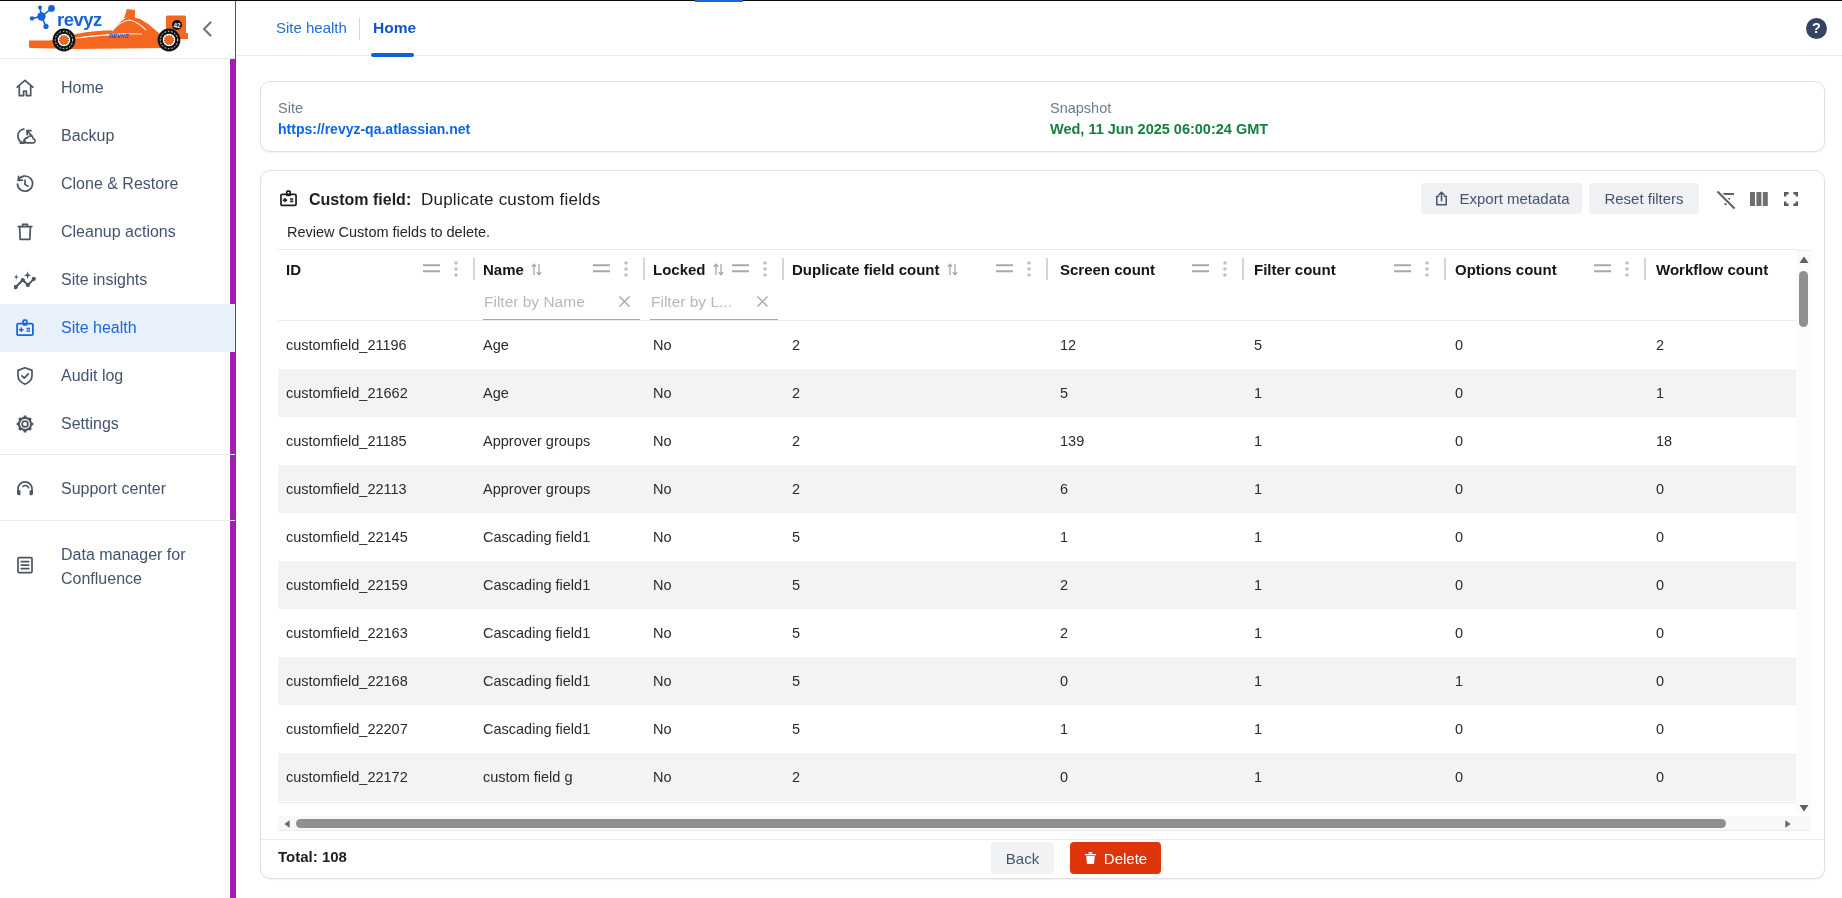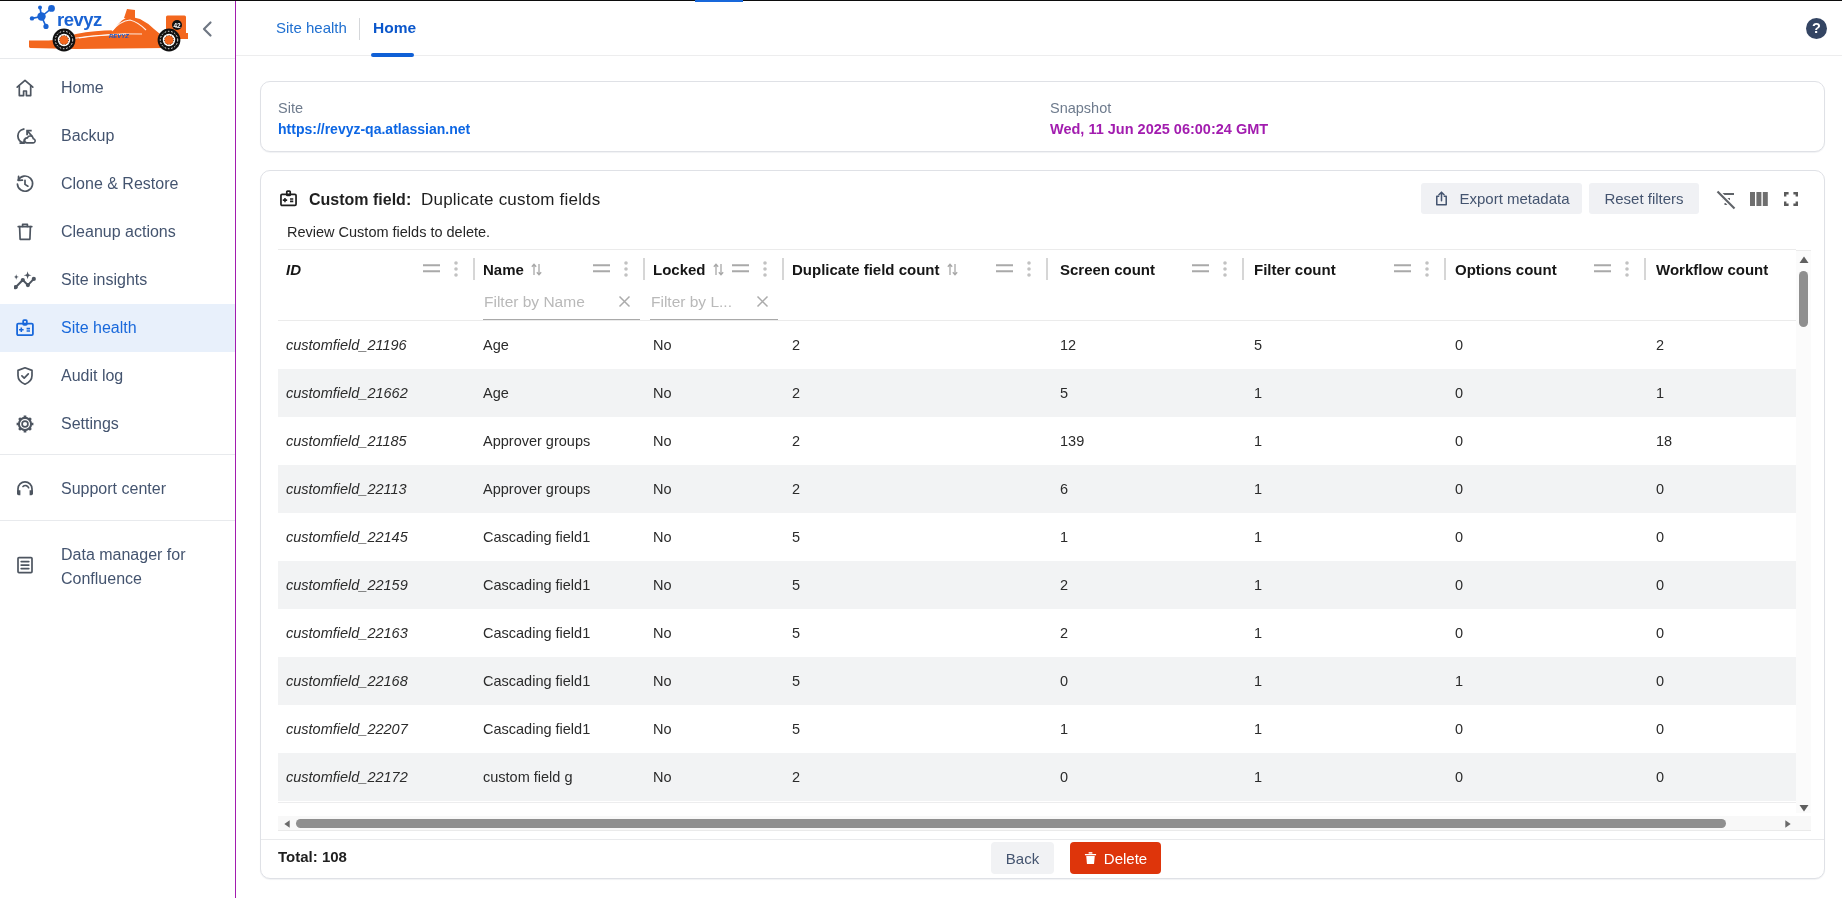--- a/index.html
+++ b/index.html
@@ -5,21 +5,21 @@
 * { margin:0; padding:0; box-sizing:border-box; }
 html,body { width:1842px; height:898px; overflow:hidden; background:#fff;
   font-family:"Liberation Sans", sans-serif; position:relative; }
 .abs { position:absolute; }
 
 
 .topline { position:absolute; left:0; top:0; width:1842px; height:1px; background:#0c0c0c; z-index:50; }
 .topblue { position:absolute; left:695px; top:0; width:48px; height:2px; background:#1868db; z-index:51; }
 
 
-.sidebar { position:absolute; left:0; top:0; width:236px; height:898px; background:#fff; border-right:1px solid #a21caf; }
+.sidebar { position:absolute; left:0; top:0; width:236px; height:898px; background:#fff; border-right:6px solid #a21caf; }
 .logoarea { position:absolute; left:0; top:0; width:235px; height:59px; border-bottom:1px solid #e7e9ec; background:#fff; }
 .collapse { position:absolute; left:200px; top:20px; }
 .menu-item { position:absolute; left:0; width:235px; height:48px; display:flex; align-items:center; color:#44546f; font-size:16px; }
 .menu-item .mi { position:absolute; left:14px; width:22px; height:22px; top:13px; }
 .menu-item .ml { position:absolute; left:61px; }
 .menu-item.active { background:#e8f0fb; color:#1868db; }
 .sdiv { position:absolute; left:0; width:235px; height:1px; background:#e8eaed; }
 
 
 .topbar { position:absolute; left:236px; top:0; width:1606px; height:56px; background:#fff; border-bottom:1px solid #ededee; }
@@ -28,34 +28,34 @@
 .tab2 { position:absolute; left:373px; top:19px; font-size:15.5px; color:#0b57cb; font-weight:bold; }
 .inkbar { position:absolute; left:371px; top:53px; width:43px; height:4px; background:#1060d6; border-radius:2px; }
 .help { position:absolute; left:1806px; top:18px; width:21px; height:21px; border-radius:50%; background:#344563; color:#fff;
   font-size:14.5px; font-weight:bold; text-align:center; line-height:21px; }
 
 
 .card { position:absolute; background:#fff; border:1px solid #dfe1e6; border-radius:10px; box-shadow:0 1px 1px rgba(9,30,66,.06); }
 .card1 { left:260px; top:81px; width:1565px; height:71px; }
 .lbl { position:absolute; font-size:14.5px; color:#6e7b8d; }
 .val-link { position:absolute; font-size:14px; color:#0c66e4; font-weight:bold; }
-.val-dark { position:absolute; font-size:14.5px; color:#a21caf; font-weight:bold; }
+.val-dark { position:absolute; font-size:14.5px; color:#15803d; font-weight:bold; }
 
 .card2 { left:260px; top:170px; width:1565px; height:709px; }
 .c2title { position:absolute; left:48px; top:19px; font-size:16px; color:#1f1f1f; }
 .c2desc { position:absolute; left:26px; top:53px; font-size:14.5px; color:#262626; }
 .hicon { position:absolute; left:17px; top:17px; }
 
 .btn { position:absolute; height:31px; background:#f0f1f4; border-radius:3px; color:#44546f; font-size:15px;
   display:flex; align-items:center; justify-content:center; top:12px; }
 
 
 .tbl { position:absolute; left:17px; top:78px; border-collapse:collapse; table-layout:fixed; width:1518px; }
 .tbl th, .tbl td { font-weight:normal; text-align:left; padding:0 0 0 10px; overflow:hidden; white-space:nowrap; }
-.tbl th:nth-child(1), .tbl td:nth-child(1) { padding-left:8px;font-style:italic; }
+.tbl th:nth-child(1), .tbl td:nth-child(1) { padding-left:8px; }
 .tbl th:nth-child(5), .tbl td:nth-child(5) { padding-left:14px; }
 .tbl th:nth-child(6), .tbl td:nth-child(6) { padding-left:12px; }
 .tbl th:nth-child(7), .tbl td:nth-child(7) { padding-left:11px; }
 .tbl th:nth-child(8), .tbl td:nth-child(8) { padding-left:12px;margin-left:36px; }
 .tbl thead th { position:relative; font-weight:bold; font-size:15px; color:#161616; height:36px; border-top:1px solid #ebebeb; padding-top:3px; }
 .tbl thead th.vb:before { content:""; position:absolute; left:-1px; top:8px; width:3px; height:22px; background:#d6d6d6; }
 .tbl .frow td { height:35px; border-bottom:1px solid #ebebeb; }
 .tbl tbody td { height:48px; font-size:14.5px; color:#2b2b2b; }
 .tbl tbody tr:nth-child(even) { background:#f2f3f4; }
 .hflex { display:flex; align-items:center; height:100%; }

